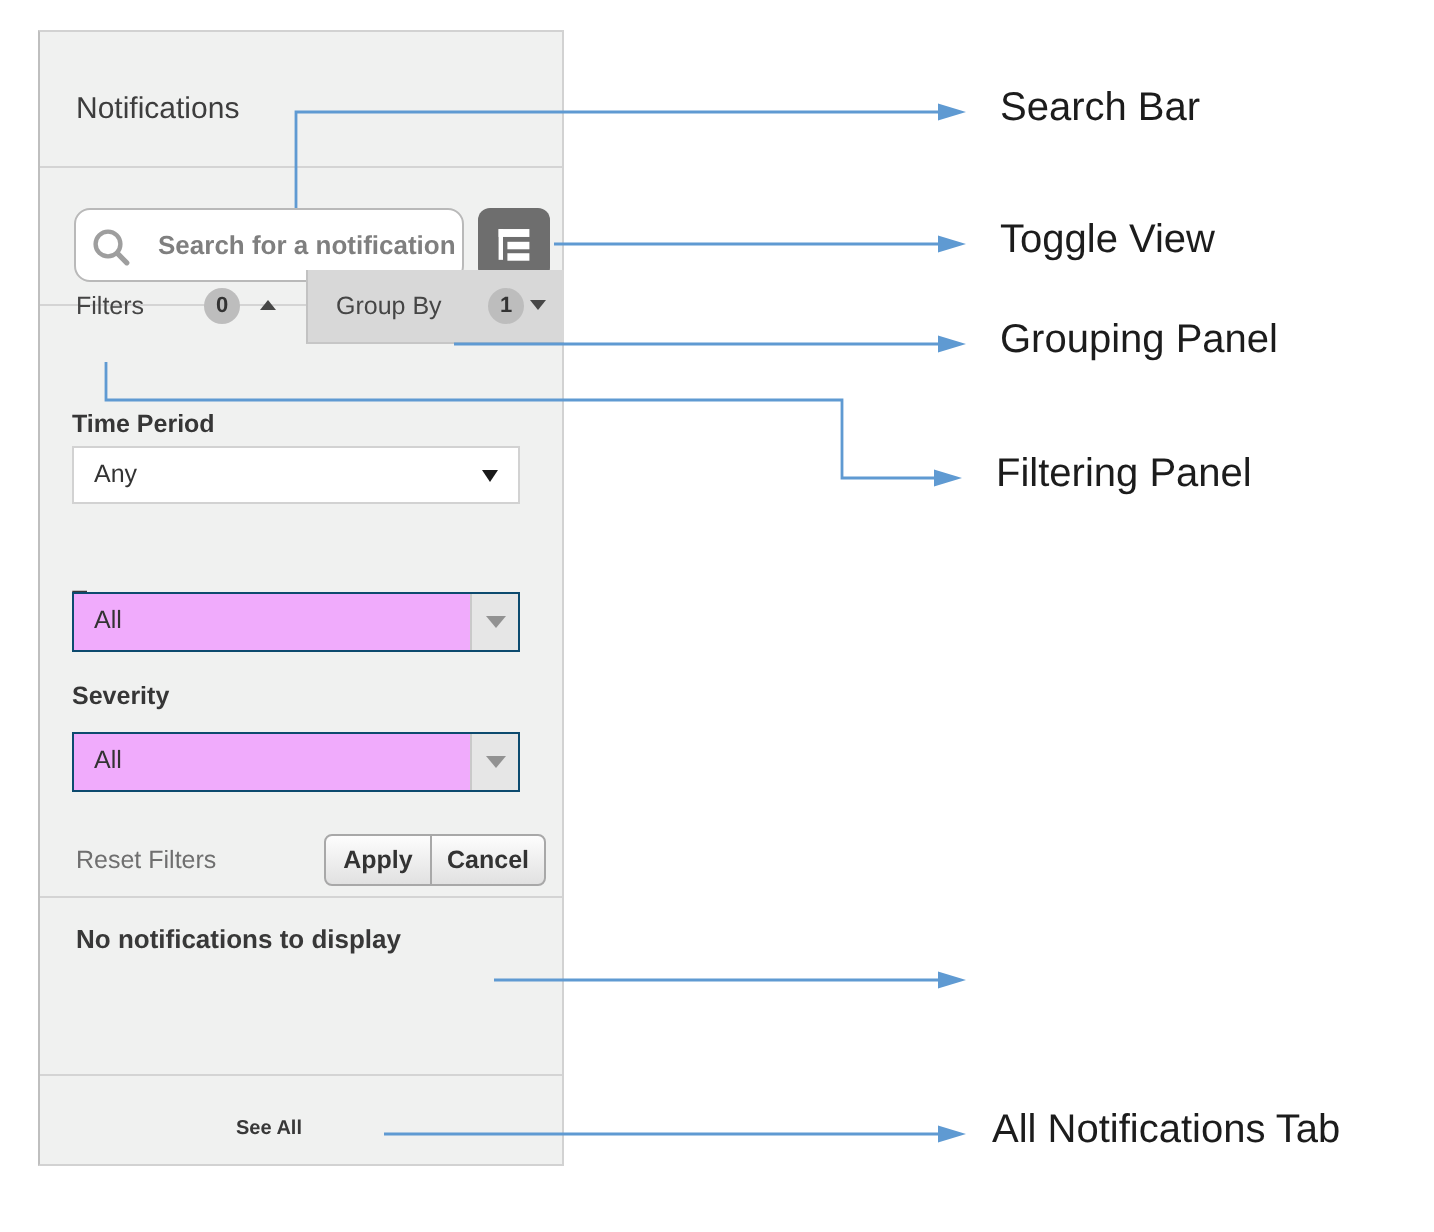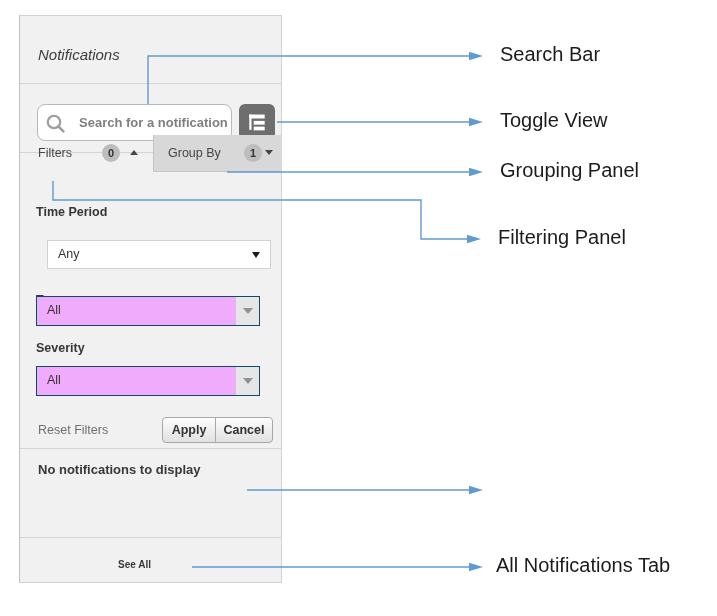--- a/index.html
+++ b/index.html
@@ -4,21 +4,21 @@
 <style>
   html,body{margin:0;padding:0;}
   body{font-family:"Liberation Sans",sans-serif;}
   #stage{position:relative;width:717px;height:616px;background:#ffffff;overflow:hidden;}
   .abs{position:absolute;}
 
   
   .panel-bg{left:19px;top:15px;width:263px;height:568px;box-sizing:border-box;
     background:#f0f1f0;border:1px solid #d2d2d2;border-left-color:#bfbfbf;}
   .divider{height:1px;background:#d4d4d4;}
-  .panel-title{left:38px;top:46px;font-size:15px;color:#3d3d3d;font-style:italic;}
+  .panel-title{left:38px;top:46px;font-size:15px;color:#3d3d3d;}
 
   .search-box{left:37px;top:104px;width:195px;height:37px;box-sizing:border-box;
     background:#fff;border:1px solid #b9b9b9;border-radius:8px;}
   .search-placeholder{left:41px;top:0;height:35px;line-height:35px;
     font-size:13px;font-weight:bold;color:#7f7f7f;white-space:nowrap;}
   .toggle-btn{left:239px;top:104px;width:36px;height:36px;background:#6e6e6e;
     border-radius:6px;display:flex;align-items:center;justify-content:center;}
 
   .tab{top:135px;height:37px;box-sizing:border-box;}
   .tab-filters{left:20px;width:133px;}
@@ -99,21 +99,21 @@
     <div class="abs caret-up-sm" style="left:110px;top:15px;"></div>
   </div>
 
   <div class="abs tab tab-groupby">
     <div class="abs tab-label" style="left:14px;top:11px;">Group By</div>
     <div class="abs badge z10" style="left:90px;top:9px;">1</div>
     <div class="abs caret-down-sm z10" style="left:111px;top:15px;"></div>
   </div>
 
   <div class="abs field-label" style="left:36px;top:205px;">Time Period</div>
-  <div class="abs select" style="left:36px;top:240px;margin-left:11px;">
+  <div class="abs select" style="left:36px;top:223px;">
     <div class="abs select-value">Any</div>
     <div class="abs caret-down-black" style="right:10px;top:11px;"></div>
   </div>
 
   <div class="abs field-label" style="left:36px;top:273px;margin-top:20px;">Type</div>
   <div class="abs combo" style="left:36px;top:296px;">
     <div class="abs select-value">All</div>
     <div class="abs combo-btn">
       <div class="caret-down-gray"></div>
     </div>

